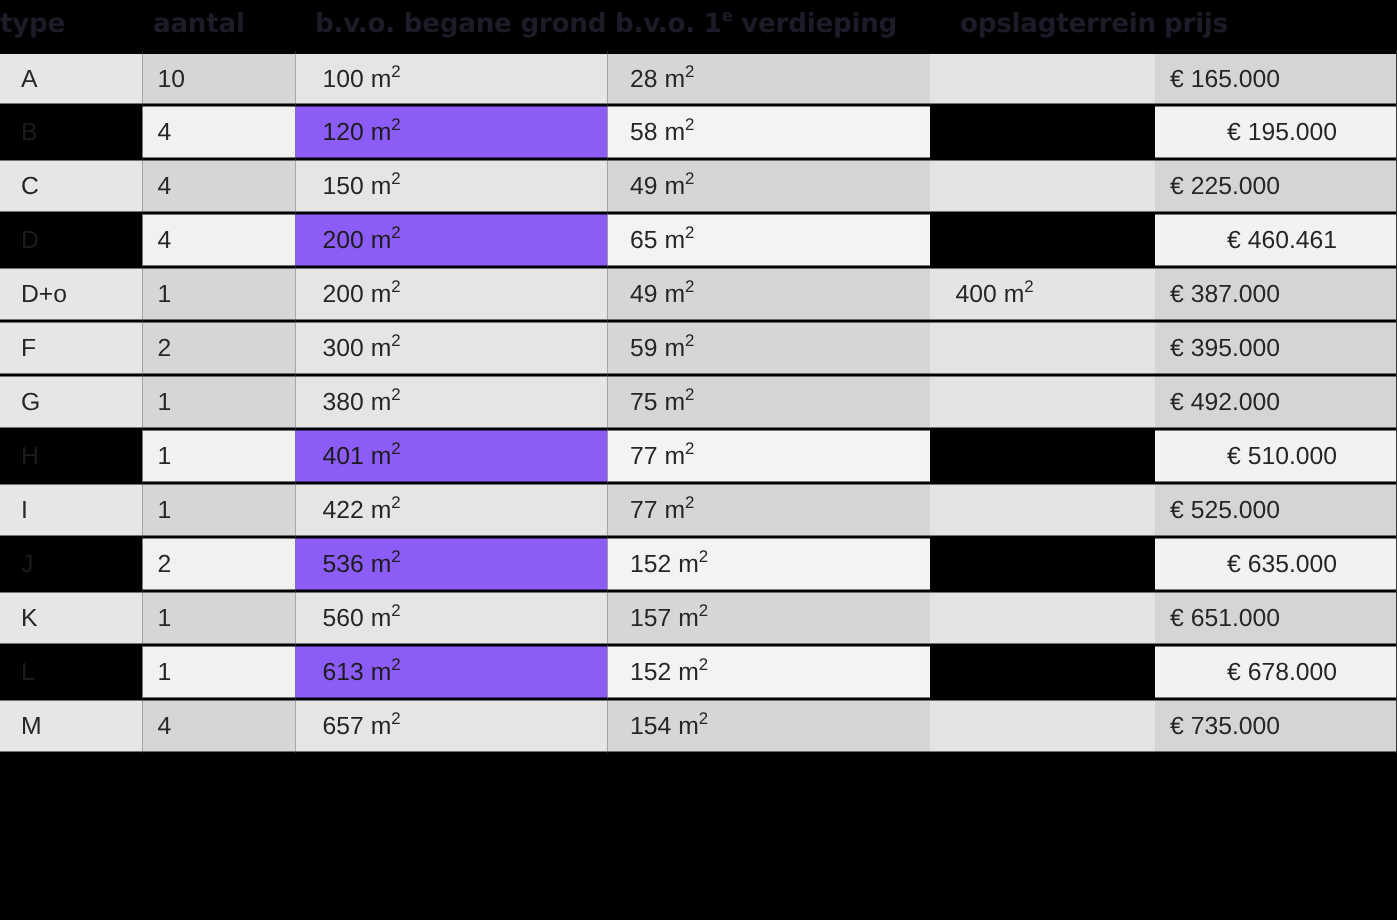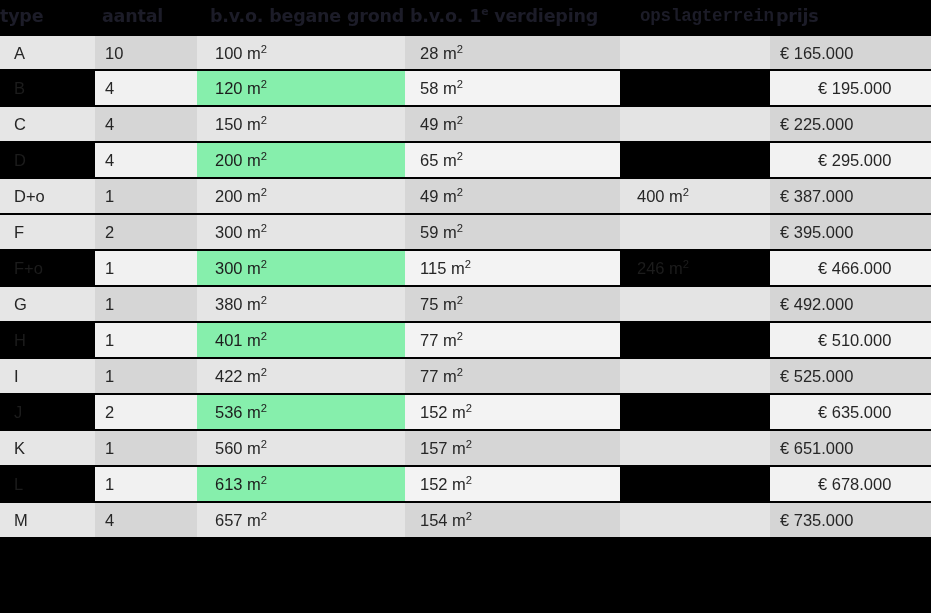--- a/index.html
+++ b/index.html
@@ -49,21 +49,21 @@
     text-align: left;
     padding: 0 0 0 0;
     vertical-align: middle;
     white-space: nowrap;
     font-family: "DejaVu Sans", sans-serif;
   }
   thead th.h-type   { padding-left: 0px; }
   thead th.h-aantal { padding-left: 7px; }
   thead th.h-bg     { padding-left: 13px; }
   thead th.h-vd     { padding-left: 5px; }
-  thead th.h-opsl   { padding-left: 20px; font-family: Liberation Mono, monospace; }
+  thead th.h-opsl   { padding-left: 20px; }
   thead th.h-prijs  { padding-left: 6px; }
 
   thead th sup {
     font-size: 0.62em;
     vertical-align: super;
     line-height: 0;
   }
 
   tbody tr.data-row {
     height: 36px;
@@ -101,21 +101,21 @@
   tr.row-odd  td.t-type   { background: #e6e6e6; }
   tr.row-odd  td.t-aantal { background: #d6d6d6; }
   tr.row-odd  td.t-bg     { background: #e5e5e5; }
   tr.row-odd  td.t-vd     { background: #d6d6d6; }
   tr.row-odd  td.t-opsl   { background: #e4e4e4; }
   tr.row-odd  td.t-prijs  { background: #d5d5d5; }
 
   
   tr.row-even td.t-type   { background: #000000; color: #1c1c1c; }
   tr.row-even td.t-aantal { background: #f1f1f1; }
-  tr.row-even td.t-bg     { background: #86efac; color: #1c1c1c; }
+  tr.row-even td.t-bg     { background: #8b5cf6; color: #1c1c1c; }
   tr.row-even td.t-vd     { background: #f3f3f3; }
   tr.row-even td.t-opsl   { background: #000000; color: #1c1c1c; }
   tr.row-even td.t-prijs  { background: #f2f2f2; padding-left: 48px; }
 
   tbody tr.data-row:first-child td { border-top: 4px solid #000000; }
 
   
   tr.total-row td.t-type   { background: #000000; color: #1c1c1c; }
   tr.total-row td.t-aantal { background: #f1f1f1; }
   tr.total-row td.t-bg     { background: #000000; }
@@ -170,46 +170,38 @@
           <td class="t-vd">49 m<sup>2</sup></td>
           <td class="t-opsl"></td>
           <td class="t-prijs">€ 225.000</td>
         </tr>
         <tr class="data-row row-even">
           <td class="t-type">D</td>
           <td class="t-aantal">4</td>
           <td class="t-bg">200 m<sup>2</sup></td>
           <td class="t-vd">65 m<sup>2</sup></td>
           <td class="t-opsl"></td>
-          <td class="t-prijs">€ 295.000</td>
+          <td class="t-prijs">€ 460.461</td>
         </tr>
         <tr class="data-row row-odd">
           <td class="t-type">D+o</td>
           <td class="t-aantal">1</td>
           <td class="t-bg">200 m<sup>2</sup></td>
           <td class="t-vd">49 m<sup>2</sup></td>
           <td class="t-opsl">400 m<sup>2</sup></td>
           <td class="t-prijs">€ 387.000</td>
         </tr>
         <tr class="data-row row-odd">
           <td class="t-type">F</td>
           <td class="t-aantal">2</td>
           <td class="t-bg">300 m<sup>2</sup></td>
           <td class="t-vd">59 m<sup>2</sup></td>
           <td class="t-opsl"></td>
           <td class="t-prijs">€ 395.000</td>
         </tr>
-        <tr class="data-row row-even">
-          <td class="t-type">F+o</td>
-          <td class="t-aantal">1</td>
-          <td class="t-bg">300 m<sup>2</sup></td>
-          <td class="t-vd">115 m<sup>2</sup></td>
-          <td class="t-opsl">246 m<sup>2</sup></td>
-          <td class="t-prijs">€ 466.000</td>
-        </tr>
         <tr class="data-row row-odd">
           <td class="t-type">G</td>
           <td class="t-aantal">1</td>
           <td class="t-bg">380 m<sup>2</sup></td>
           <td class="t-vd">75 m<sup>2</sup></td>
           <td class="t-opsl"></td>
           <td class="t-prijs">€ 492.000</td>
         </tr>
         <tr class="data-row row-even">
           <td class="t-type">H</td>

